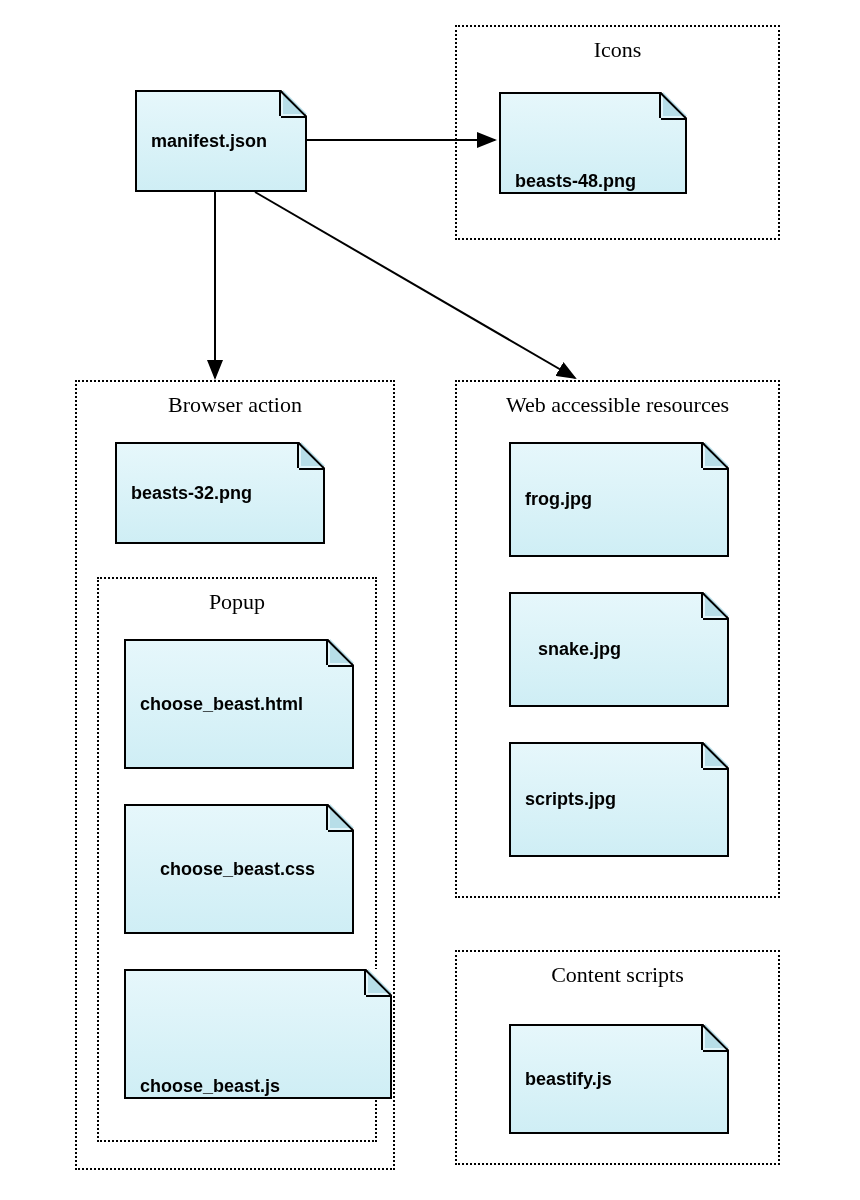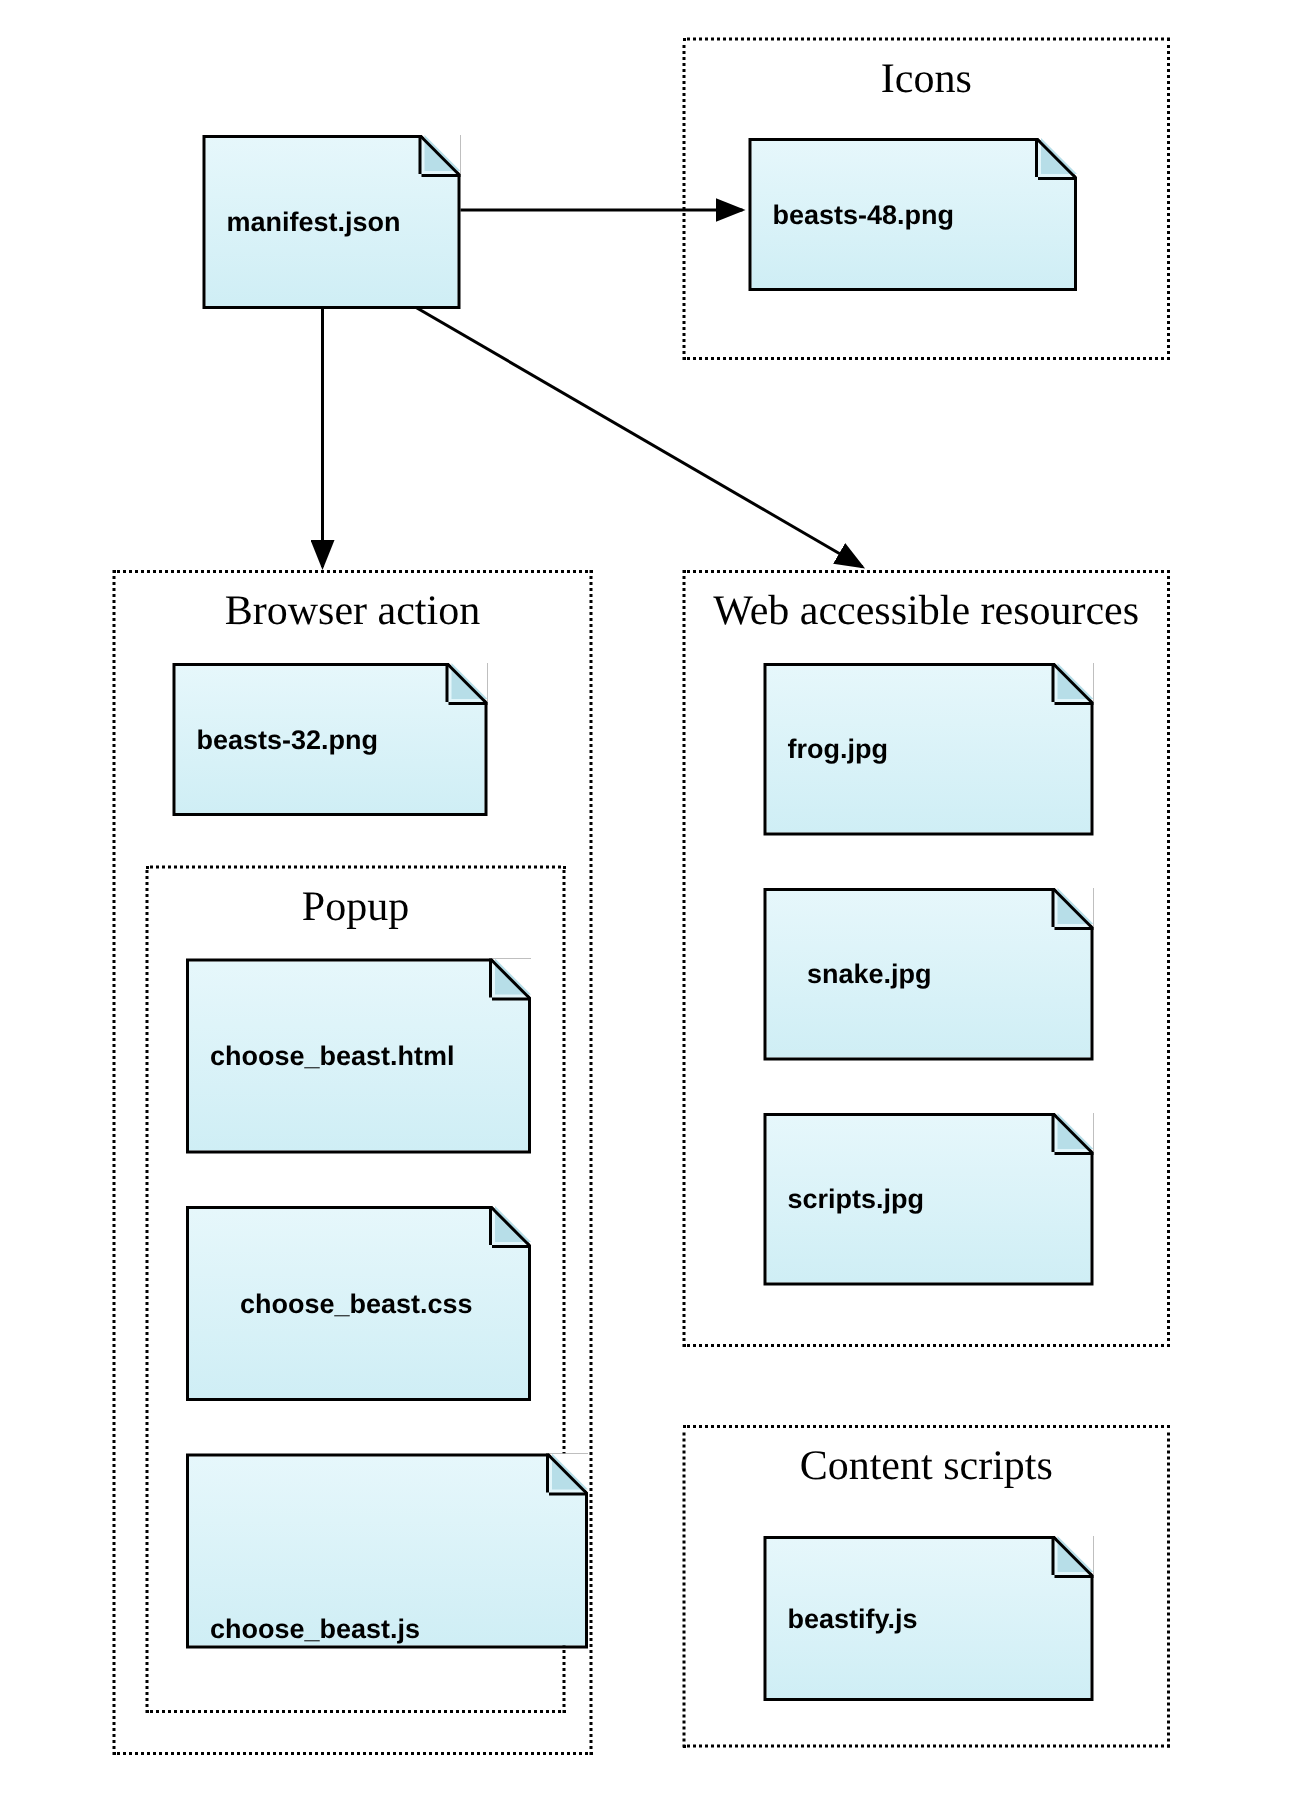--- a/index.html
+++ b/index.html
@@ -14,21 +14,21 @@
     height: 1200px;
     background: #fff;
   }
   .dotted-box {
     position: absolute;
     border: 2px dotted #000;
     box-sizing: border-box;
   }
   .group-label {
     position: absolute;
-    font-size: 28px;
+    font-size: 22px;
     color: #000;
     text-align: center;
     width: 100%;
     top: 10px;
     left: 0;
   }
   .file-node {
     position: absolute;
     box-sizing: border-box;
     border: 2px solid #000;
@@ -116,34 +116,34 @@
       </marker>
     </defs>
 
     <line x1="307" y1="140" x2="495" y2="140" stroke="#000" stroke-width="2" marker-end="url(#arrowhead)"></line>
 
     <line x1="215" y1="192" x2="215" y2="378" stroke="#000" stroke-width="2" marker-end="url(#arrowhead)"></line>
 
     <line x1="255" y1="192" x2="575" y2="378" stroke="#000" stroke-width="2" marker-end="url(#arrowhead)"></line>
   </svg>
 
-  <div class="file-node" style="left:135px; top:90px; width:172px; height:116px;">
+  <div class="file-node" style="left:135px; top:90px; width:172px; height:102px;">
     <div class="fold">
       <div class="cut"></div>
         <div class="flap"></div>
         <div class="edge1"></div>
         <div class="edge2"></div>
         <div class="diag"></div>
     </div>
     <span class="file-label">manifest.json</span>
   </div>
 
   <div class="dotted-box" style="left:455px; top:25px; width:325px; height:215px;">
     <div class="group-label">Icons</div>
-    <div class="file-node" style="left:42px; top:65px; width:219px; height:102px;">
+    <div class="file-node" style="left:42px; top:65px; width:188px; height:102px;align-items:flex-end;">
       <div class="fold">
         <div class="cut"></div>
           <div class="flap"></div>
           <div class="edge1"></div>
           <div class="edge2"></div>
           <div class="diag"></div>
       </div>
       <span class="file-label">beasts-48.png</span>
     </div>
   </div>

